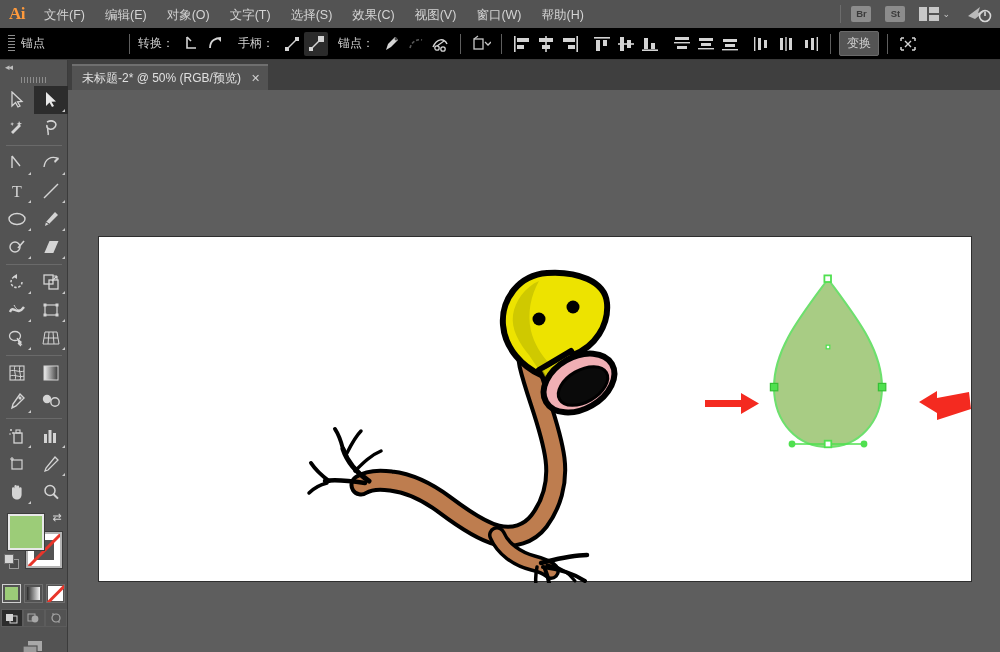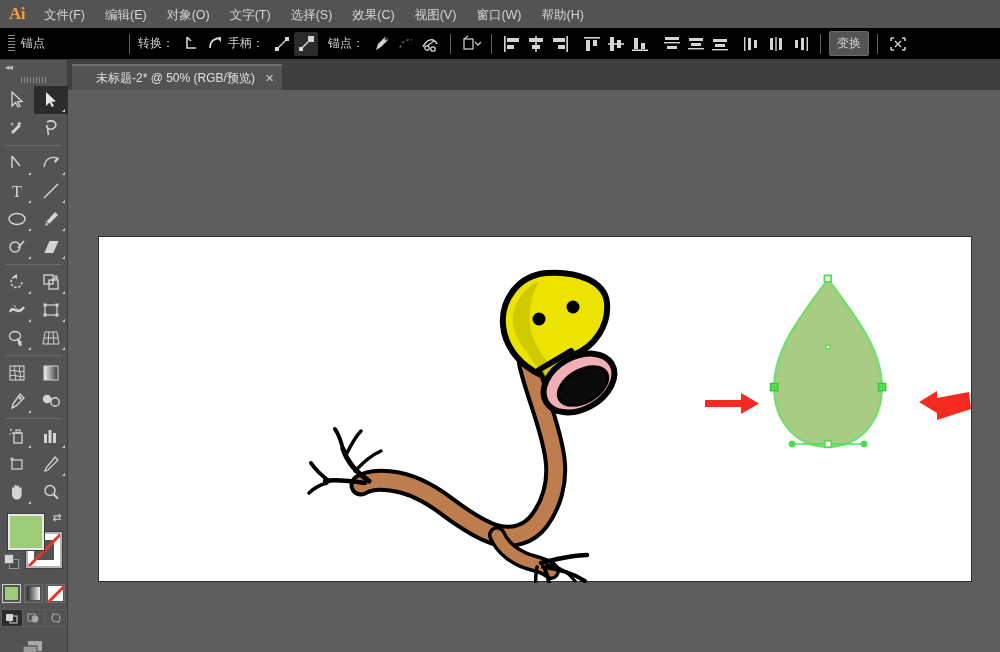--- a/index.html
+++ b/index.html
@@ -65,21 +65,21 @@
   }
 
   
   .tabbar {
     position: absolute; left: 0; top: 60px; width: 1000px; height: 30px;
     background: #3F3F3F;
   }
   .doctab {
     position: absolute; left: 72px; top: 4px; height: 26px;
     background: #535353; display: flex; align-items: center;
-    padding: 0 8px 0 24px; border-top: 2px solid #6f6f6f;
+    padding: 0 8px 0 10px; border-top: 2px solid #6f6f6f;
   }
   .doctab .tname { color: #E0E0E0; font-size: 12px; white-space: nowrap; }
   .doctab .tclose { color: #cfcfcf; font-size: 11px; margin-left: 10px; }
 
   
   .toolbar {
     position: absolute; left: 0; top: 60px; width: 68px; height: 592px;
     background: #535353; border-right: 1px solid #3b3b3b;
   }
   .tb-collapse { height: 14px; display: flex; align-items: center; padding-left: 5px; }
@@ -165,20 +165,38 @@
     <div class="menu-item">文件(F)</div>
     <div class="menu-item">编辑(E)</div>
     <div class="menu-item">对象(O)</div>
     <div class="menu-item">文字(T)</div>
     <div class="menu-item">选择(S)</div>
     <div class="menu-item">效果(C)</div>
     <div class="menu-item">视图(V)</div>
     <div class="menu-item">窗口(W)</div>
     <div class="menu-item">帮助(H)</div>
 
+    <div class="menu-right">
+      <div class="mr-sep"></div>
+      <div class="sq-btn">Br</div>
+      <div class="sq-btn">St</div>
+      <div class="ws-icon">
+        <i class="ws-l"></i>
+          <i class="ws-r1"></i>
+          <i class="ws-r2"></i>
+      </div>
+      <div class="chev">⌄</div>
+      <div class="help-ico">
+        <svg width="26" height="20" viewBox="0 0 26 20">
+          <path d="M2 12 L14 3 L12 9 L20 6 L9 15 Z" fill="#b9b9b9"></path>
+          <circle cx="19" cy="12" r="5.5" fill="none" stroke="#d8d8d8" stroke-width="1.6"></circle>
+          <line x1="19" y1="12" x2="19" y2="7.5" stroke="#d8d8d8" stroke-width="1.6"></line>
+        </svg>
+      </div>
+    </div>
   </div>
 
   <div class="controlbar">
     <div class="gripper">
       <i style="top:1px"></i>
         <i style="top:4px"></i>
         <i style="top:7px"></i>
       <i style="top:10px"></i>
         <i style="top:13px"></i>
         <i style="top:16px"></i>
@@ -194,21 +212,21 @@
         <path d="M4 2 L8 6" stroke="#d4d4d4" stroke-width="1.6"></path>
       </svg>
     </div>
     <div class="cb-ico">
       <svg width="18" height="18" viewBox="0 0 18 18">
         <path d="M3 13 C3 5, 9 3, 14 3" fill="none" stroke="#d4d4d4" stroke-width="1.8"></path>
         <path d="M14 3 L14 7 L10 3 Z" fill="#d4d4d4"></path>
       </svg>
     </div>
 
-    <div class="cb-label" style="">手柄：</div>
+    <div class="cb-label" style="margin-left:10px">手柄：</div>
     <div class="cb-ico">
       <svg width="18" height="18" viewBox="0 0 18 18">
         <line x1="4" y1="14" x2="14" y2="4" stroke="#d4d4d4" stroke-width="1.5"></line>
         <rect x="2" y="12" width="4" height="4" fill="#d4d4d4"></rect>
         <rect x="12" y="2" width="4" height="4" fill="#d4d4d4"></rect>
       </svg>
     </div>
     <div class="cb-ico sel">
       <svg width="18" height="18" viewBox="0 0 18 18">
         <line x1="4" y1="14" x2="14" y2="4" stroke="#d4d4d4" stroke-width="1.5"></line>

